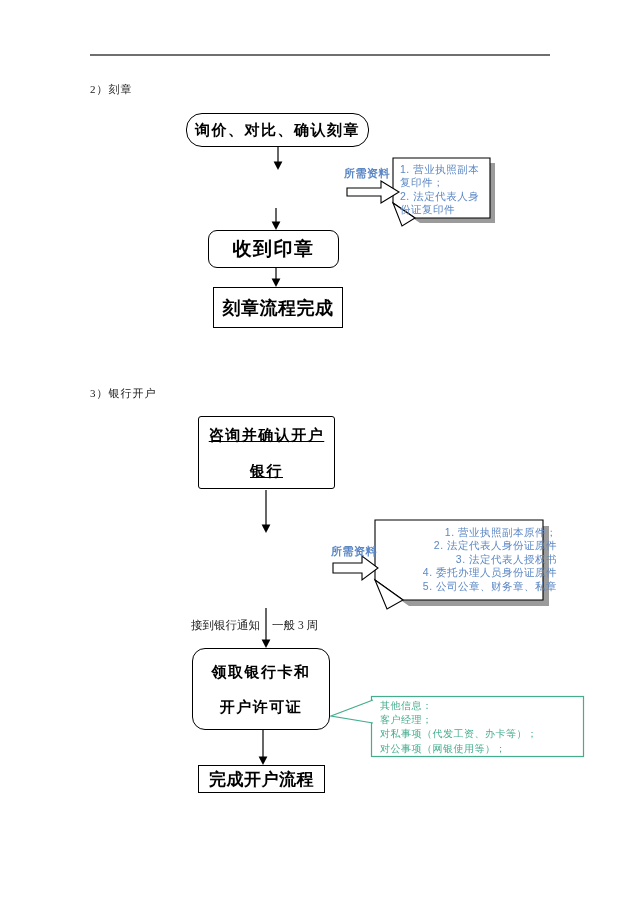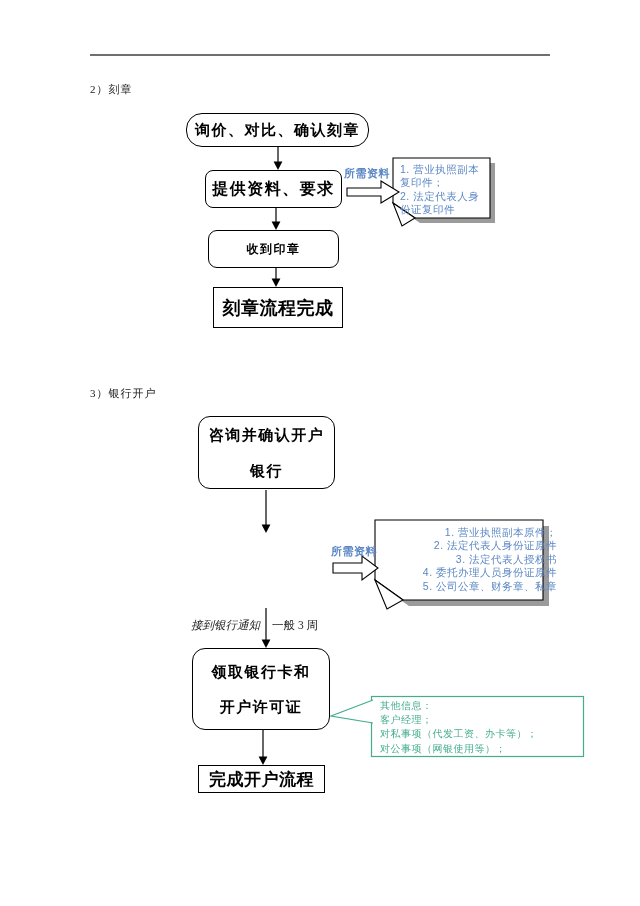--- a/index.html
+++ b/index.html
@@ -19,23 +19,23 @@
   #h-bank { top:386px; }
 
   .fbox {
     position:absolute; box-sizing:border-box; background:#fff;
     border:1.6px solid #000; display:flex; align-items:center; justify-content:center;
     text-align:center; font-weight:bold; color:#000; letter-spacing:1.5px;
     white-space:pre-line;
   }
   #a1 { left:186px; top:113px; width:183px; height:34px; border-radius:16px;  font-size:15px; }
   #a2 { left:205px; top:170px; width:137px; height:38px; border-radius:8px;  font-size:16px; }
-  #a3 { left:208px; top:230px; width:131px; height:38px; border-radius:9px;  font-size:12px; }
+  #a3 { left:208px; top:230px; width:131px; height:38px; border-radius:9px;  font-size:19px; }
   #a4 { left:213px; top:287px; width:130px; height:41px; border-radius:0;    font-size:18px; letter-spacing:0.5px; }
-  #b1 { left:198px; top:416px; width:137px; height:73px; border-radius:12px; font-size:15px; line-height:2.35; }
+  #b1 { left:198px; top:416px; width:137px; height:73px; border-radius:3px; font-size:15px; line-height:2.35;text-decoration:underline; }
   #b2 { left:193px; top:533px; width:136px; height:75px; border-radius:12px; font-size:16px; }
   #b3 { left:192px; top:648px; width:138px; height:82px; border-radius:13px; font-size:15px; line-height:2.35; }
   #b4 { left:198px; top:765px; width:127px; height:28px; border-radius:0;    font-size:17px; letter-spacing:0.5px; }
 
   .req-label {
     position:absolute; color:#5b87c5; font-weight:bold; font-size:11px;
     letter-spacing:0.5px; white-space:nowrap;
   }
   #req-seal { left:344px; top:166px; }
   #req-bank { left:331px; top:544px; }
@@ -44,21 +44,21 @@
     position:absolute; color:#5b87c5; font-size:10.5px; line-height:1.28;
     white-space:pre-line; letter-spacing:0.5px;
   }
   #note-seal-text { left:400px; top:163px; width:86px; }
   #note-bank-text { left:401px; top:526px; width:156px;text-align:right; }
 
   .wait-label {
     position:absolute; font-family:"Liberation Serif", serif; font-size:11.5px;
     color:#222; white-space:nowrap;
   }
-  #wait-left  { left:186px; top:618px; width:74px; text-align:right;font-style:italic; }
+  #wait-left  { left:186px; top:618px; width:74px; text-align:right; }
   #wait-right { left:272px; top:618px; }
 
   #callout-text {
     position:absolute; left:380px; top:699px; width:200px; color:#44ad8e;
     font-size:10px; line-height:1.42; white-space:pre-line; letter-spacing:0.5px;
   }
 </style>
 </head>
 <body>
 
@@ -103,21 +103,20 @@
       <polygon points="266,648 261.6,639.5 270.4,639.5"></polygon>
       <polygon points="263,765 258.6,756.5 267.4,756.5"></polygon>
     </g>
   </svg>
 
   <div class="rule"></div>
 
   <div class="heading" id="h-seal">2）刻章</div>
 
   <div class="fbox" id="a1">询价、对比、确认刻章</div>
-  <div class="fbox" id="a2">提供资料、要求</div>
   <div class="fbox" id="a3">收到印章</div>
   <div class="fbox" id="a4">刻章流程完成</div>
 
   <div class="req-label" id="req-seal">所需资料</div>
   <div class="note-text" id="note-seal-text">1. 营业执照副本
 复印件；
 2. 法定代表人身
 份证复印件</div>
 
   <div class="heading" id="h-bank">3）银行开户</div>

